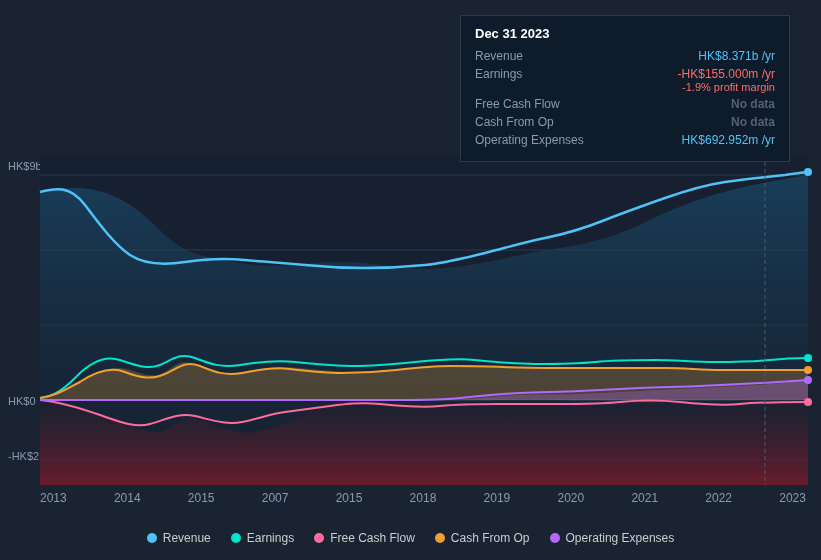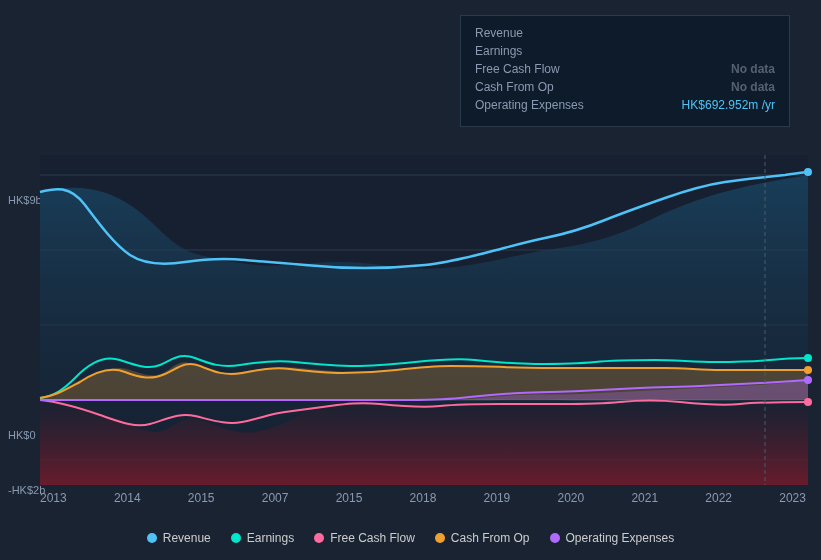--- a/index.html
+++ b/index.html
@@ -70,21 +70,20 @@
       text-align: right;
       flex: 1;
     }
 
     
     .y-label {
       position: absolute;
       color: #8a9ab0;
       font-size: 11px;
       left: 8px;
-      margin-top: 34px;
     }
 
     .x-label {
       color: #8a9ab0;
       font-size: 12px;
     }
 
     
     .legend {
       position: absolute;
@@ -128,27 +127,33 @@
       stroke: #2a3a4a;
       stroke-width: 1;
     }
   </style>
 </head>
 <body>
 
 <div class="chart-container">
 
   <div class="tooltip-box">
+    <div class="tooltip-title">Dec 31 2023</div>
 
     <div class="tooltip-row">
       <span class="tooltip-label">Revenue</span>
+      <span class="tooltip-value blue">HK$8.371b /yr</span>
     </div>
 
     <div class="tooltip-row">
       <span class="tooltip-label">Earnings</span>
+      <div class="tooltip-value-group">
+        <div class="tooltip-value red">-HK$155.000m /yr</div>
+        <div class="profit-margin">-1.9% profit margin</div>
+      </div>
     </div>
 
     <div class="tooltip-row">
       <span class="tooltip-label">Free Cash Flow</span>
       <span class="tooltip-value no-data">No data</span>
     </div>
 
     <div class="tooltip-row">
       <span class="tooltip-label">Cash From Op</span>
       <span class="tooltip-value no-data">No data</span>

